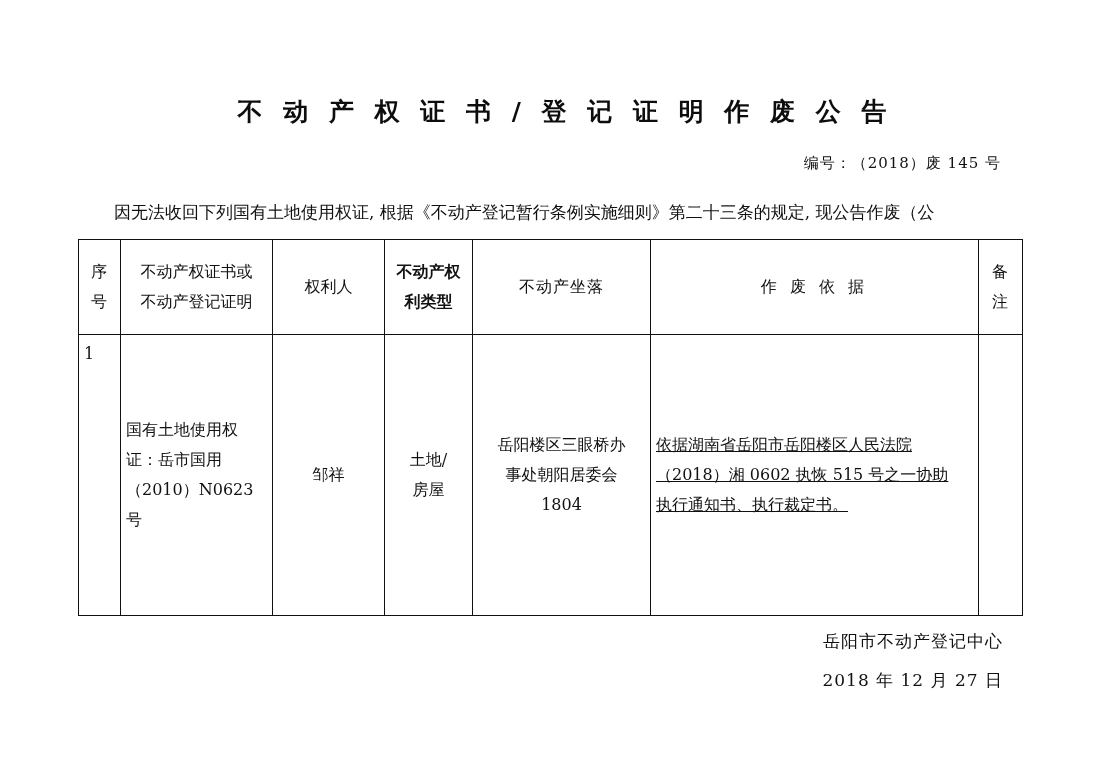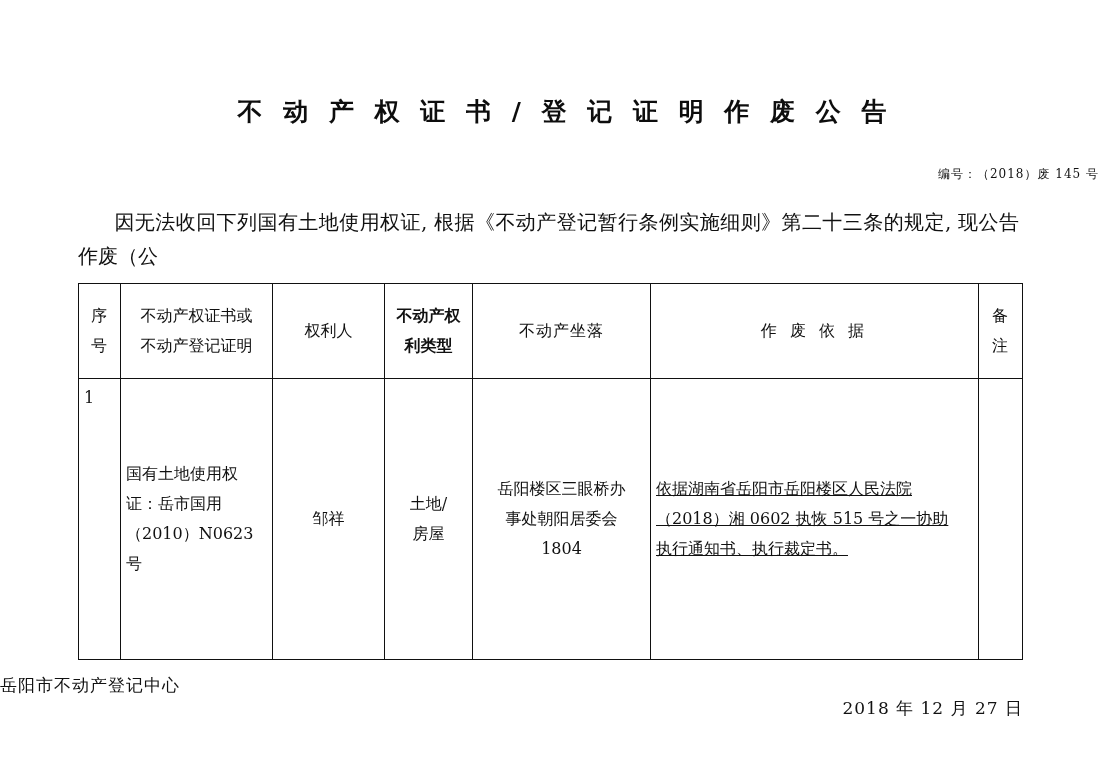--- a/index.html
+++ b/index.html
@@ -26,30 +26,31 @@
     text-align: center;
     font-size: 25px;
     font-weight: bold;
     letter-spacing: 6px;
     margin-top: 95px;
     color: #0d0d0d;
     font-family: "DejaVu Serif", "Liberation Serif", serif;
     padding-left: 31px;
   }
   .doc-number-row {
-    margin-top: 38px;
+    margin-top: 26px;
+    padding-right: 98px;
     text-align: right;
-    font-size: 12px;
+    font-size: 15px;
     letter-spacing: 1px;
   }
   .intro {
     margin-top: 22px;
     padding-left: 78px;
     padding-right: 80px;
-    font-size: 20px;
+    font-size: 17px;
     line-height: 34px;
     text-align: justify;
   }
   .intro .indent {
     display: inline-block;
     width: 36px;
   }
   table.main-table {
     border-collapse: collapse;
     margin-left: 78px;
@@ -106,26 +107,27 @@
   .cell-basis {
     text-align: left !important;
     padding-left: 14px;
     padding-right: 10px;
     line-height: 40px;
     text-decoration: underline;
   }
   .footer-org {
     margin-top: 14px;
     padding-right: 96px;
+    text-align: right;
     font-size: 17px;
     letter-spacing: 1px;
   }
   .footer-date {
-    margin-top: 0;
-    padding-right: 76px;
+    margin-top: 16px;
+    padding-right: 96px;
     text-align: right;
     font-size: 17px;
     letter-spacing: 1px;
   }
 </style>
 </head>
 <body>
 
 <div class="page">
 

